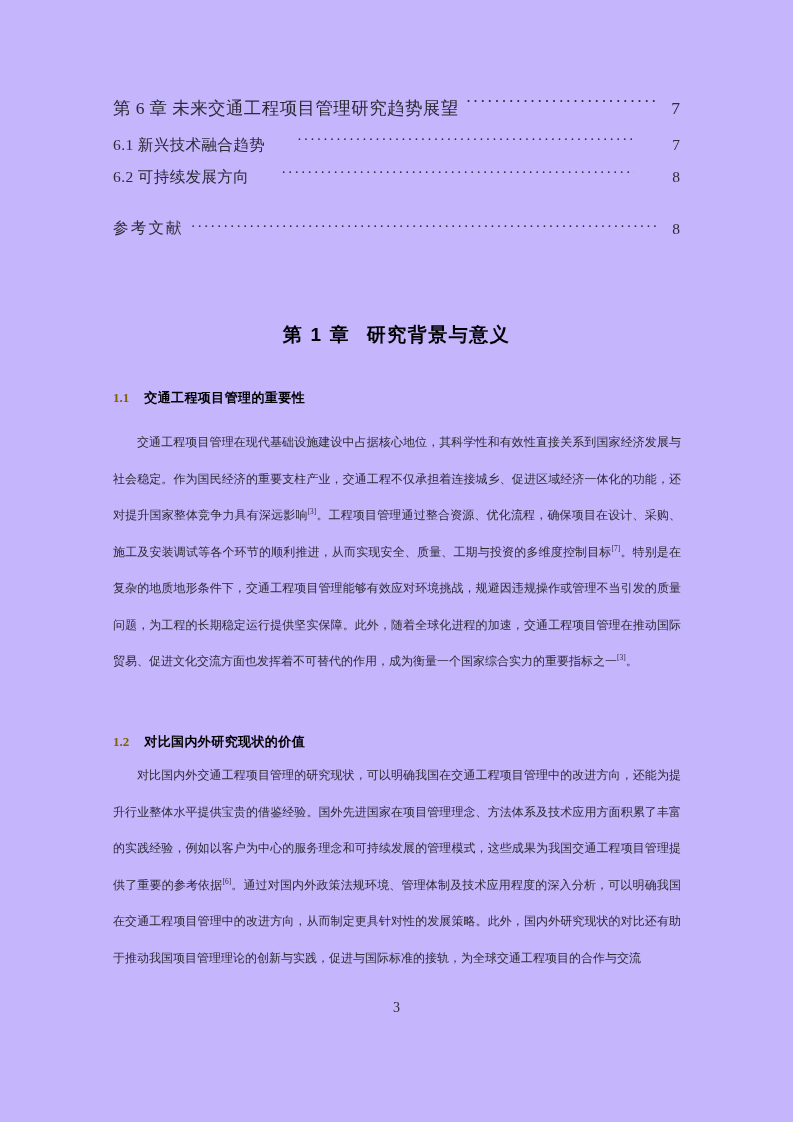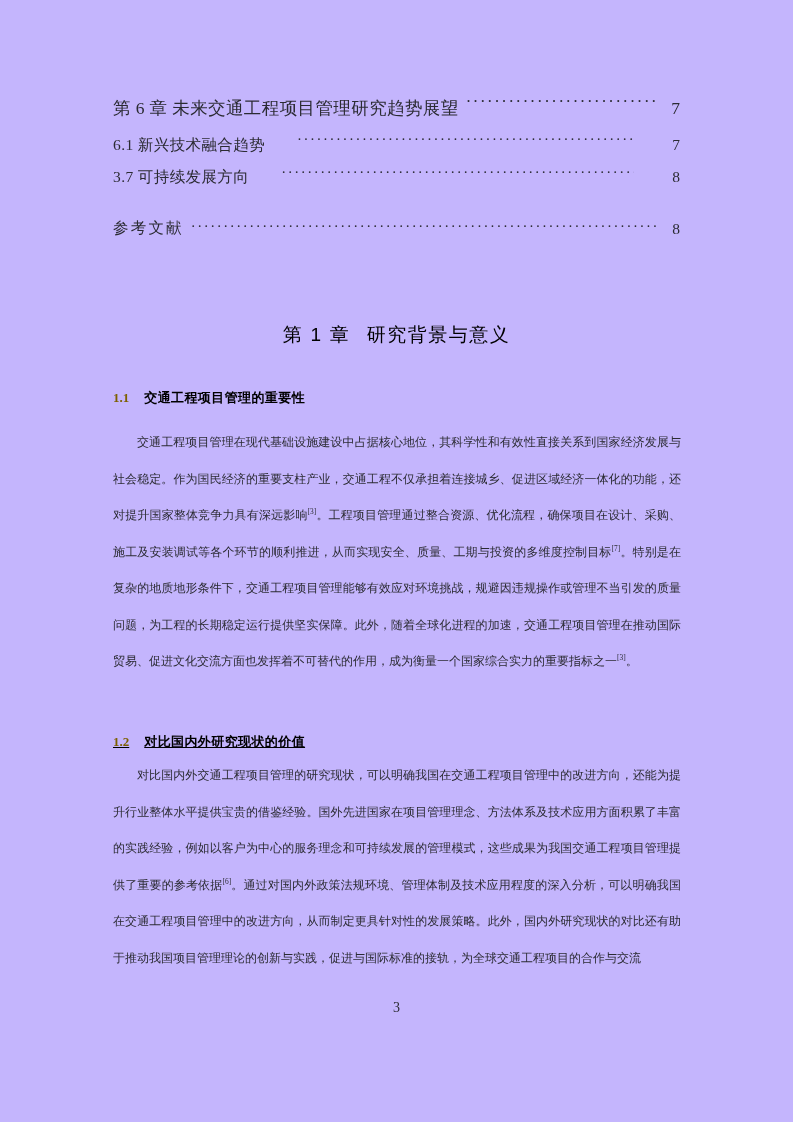--- a/index.html
+++ b/index.html
@@ -88,21 +88,21 @@
   }
 
   
   .chapter-title {
     position: absolute;
     left: 0;
     top: 322px;
     width: 793px;
     text-align: center;
     font-size: 19px;
-    font-weight: normal;
+    font-weight: bold;
     color: #000000;
     letter-spacing: 1.5px;
     font-family: "Liberation Sans", "DejaVu Sans", sans-serif;
   }
   .chapter-title .ct-num { letter-spacing: 2px; }
   .chapter-title .ct-gap { display: inline-block; width: 16px; }
 
   
   .sec-heading {
     position: absolute;
@@ -117,21 +117,21 @@
   .sec-num {
     color: #7d6000;
     font-family: "Liberation Serif", "DejaVu Serif", serif;
     font-weight: bold;
     font-style: normal;
   }
   .sec-gap { display: inline-block; width: 15px; }
   .sec-text { letter-spacing: 0.4px; }
 
   #sec-1-1 { top: 389px; }
-  #sec-1-2 { top: 733px; text-decoration: underline; }
+  #sec-1-2 { top: 733px; }
 
   
   .para {
     position: absolute;
     left: 113px;
     width: 568px;
     font-size: 12px;
     line-height: 36.5px;
     text-align: justify;
     text-justify: inter-ideograph;
@@ -172,21 +172,21 @@
       <span class="toc-page">7</span>
     </div>
 
     <div class="toc-row section">
       <span class="toc-label">6.1  新兴技术融合趋势</span>
       <span class="toc-leader"></span>
       <span class="toc-page">7</span>
     </div>
 
     <div class="toc-row section">
-      <span class="toc-label">3.7  可持续发展方向</span>
+      <span class="toc-label">6.2  可持续发展方向</span>
       <span class="toc-leader"></span>
       <span class="toc-page">8</span>
     </div>
 
     <div class="toc-row refs">
       <span class="toc-label">参考文献</span>
       <span class="toc-leader"></span>
       <span class="toc-page">8</span>
     </div>
 

